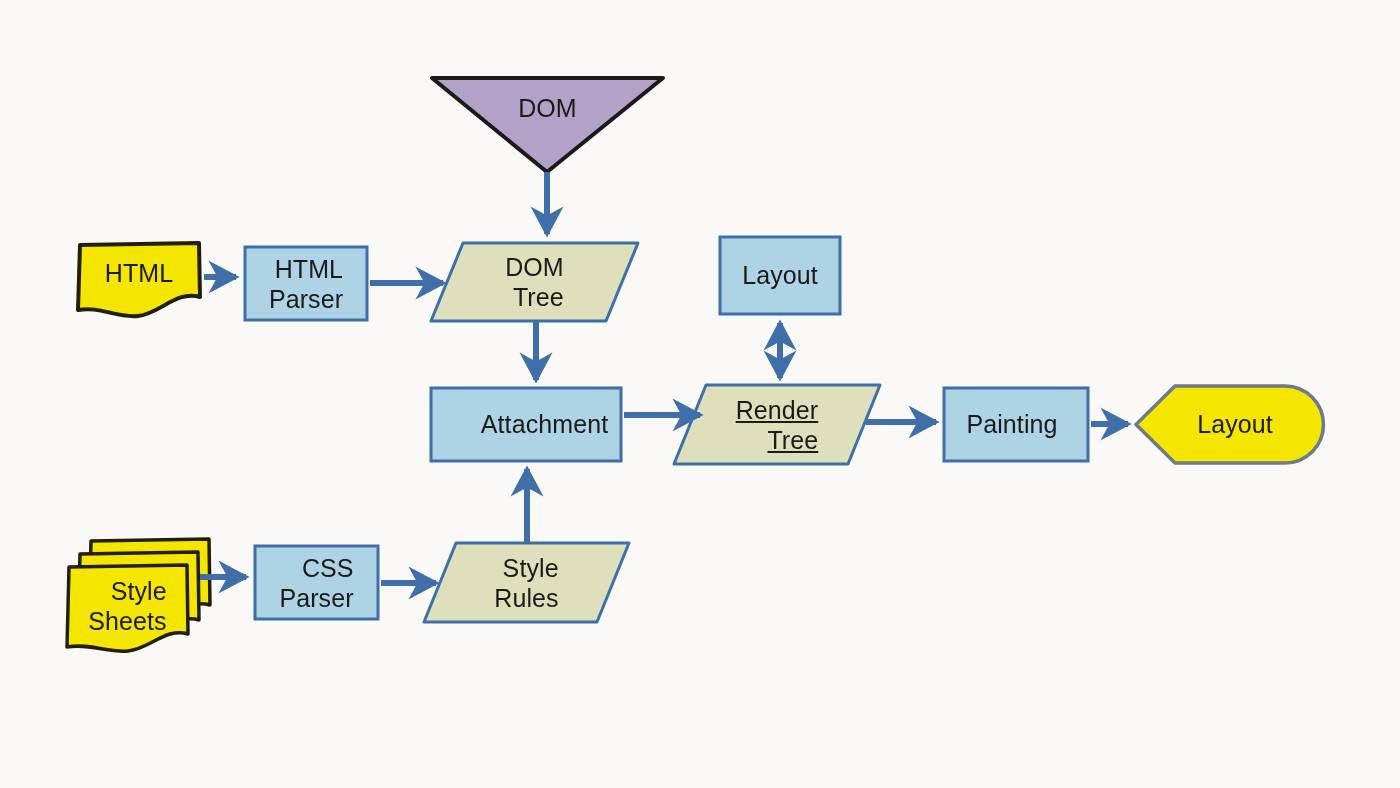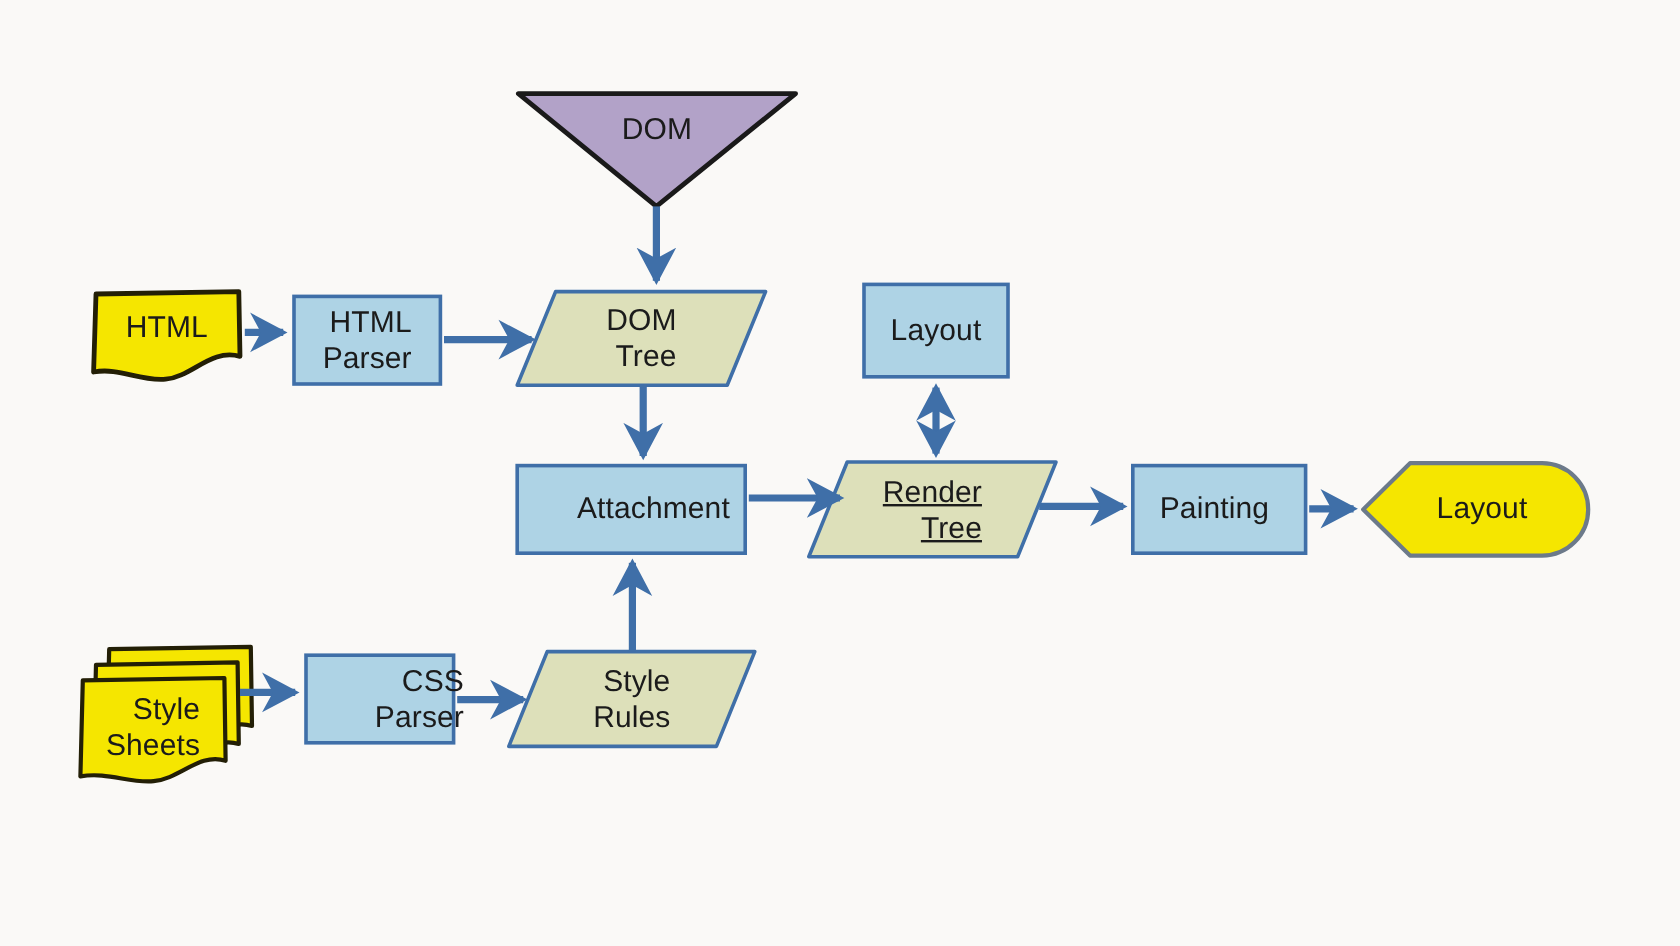--- a/index.html
+++ b/index.html
@@ -137,19 +137,19 @@
   <div class="node-label two-line" style="left:690px; top:387px; width:174px; height:75px;text-decoration:underline;">Render
 Tree</div>
 
   <div class="node-label" style="left:944px; top:388px; width:136px; height:73px;">Painting</div>
 
   <div class="node-label" style="left:1160px; top:386px; width:150px; height:77px;">Layout</div>
 
   <div class="node-label two-line" style="left:67px; top:570px; width:121px; height:72px;">Style
 Sheets</div>
 
-  <div class="node-label two-line" style="left:255px; top:546px; width:123px; height:73px;margin-left:33px;">CSS
+  <div class="node-label two-line" style="left:255px; top:546px; width:123px; height:73px;">CSS
 Parser</div>
 
   <div class="node-label two-line" style="left:440px; top:545px; width:173px; height:75px;">Style
 Rules</div>
 
 </div>
 
 </body></html>

